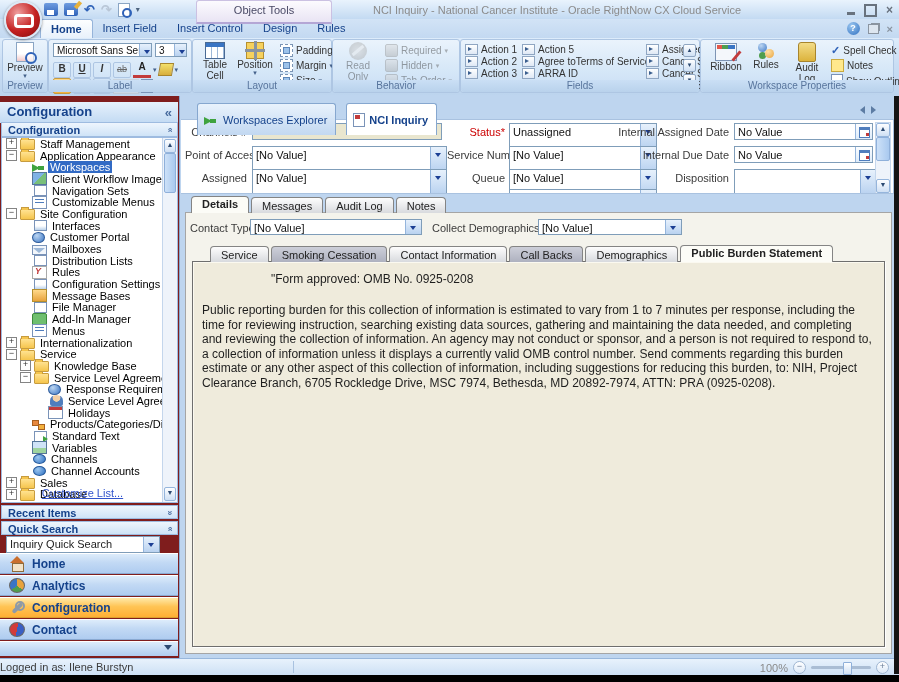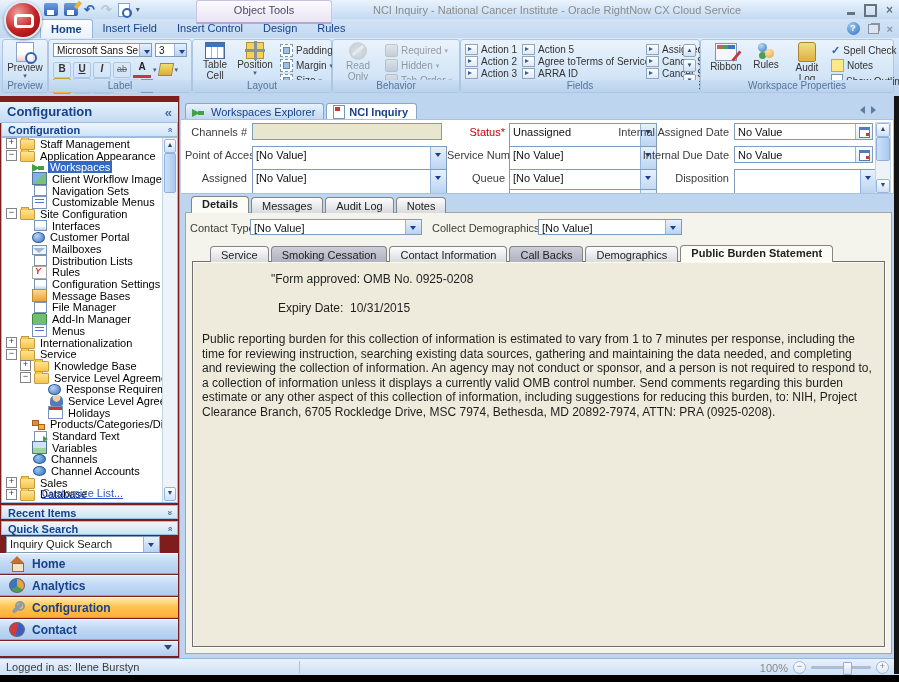--- a/index.html
+++ b/index.html
@@ -149,21 +149,21 @@
   .n-home::before{content:"";position:absolute;left:1px;top:0;border-left:7px solid transparent;border-right:7px solid transparent;border-bottom:7px solid #c96f2e}
   .n-home::after{content:"";position:absolute;left:3px;top:7px;width:10px;height:7px;background:#f2e3c8;border:1px solid #8d6b3c}
   .n-ana{border-radius:50%;background:conic-gradient(#e8a33d 0 130deg,#4f9e4f 130deg 230deg,#3a75c4 230deg 360deg);border:1px solid #666;box-sizing:border-box;width:15px;height:15px}
   .n-conf::before{content:"";position:absolute;left:2px;top:6px;width:13px;height:4px;background:#8d9aa8;transform:rotate(-45deg);border-radius:2px}
   .n-conf::after{content:"";position:absolute;right:0;top:1px;width:6px;height:6px;border:2px solid #8d9aa8;border-radius:50%;background:transparent}
   .n-sur{border-radius:50%;background:linear-gradient(100deg,#d23b3b 50%,#3a5fc4 50%);width:15px;height:15px;border:1px solid #666;box-sizing:border-box}
   .navstrip{position:absolute;left:0;right:1px;top:545px;height:14px;background:linear-gradient(#ddecfb,#afccf0);border-top:1px solid #fff}
   .navstrip .ar{position:absolute;right:6px;top:3px;border-left:4px solid transparent;border-right:4px solid transparent;border-top:5px solid #2c4a72}
   
   .main{position:absolute;left:181px;top:96px;right:5px;height:562px}
-  .doctabs{position:absolute;left:4px;top:7px;height:16px;display:flex;gap:2px;z-index:2}
+  .doctabs{position:absolute;left:16px;top:7px;height:32px;display:flex;gap:10px;z-index:2}
   .dtab{display:flex;align-items:center;gap:4px;padding:1px 8px 0 6px;border:1px solid #86a7cf;border-bottom:none;
         border-radius:3px 3px 0 0;background:linear-gradient(#e9f2fc,#c2d8f1);color:#15428b;white-space:nowrap}
   .dtab.on{background:#fff;font-weight:bold}
   .dnav{position:absolute;right:18px;top:10px;display:flex;gap:6px}
   .dnav i{border-top:4px solid transparent;border-bottom:4px solid transparent}
   .dnav .lt{border-right:5px solid #5d7ca3}.dnav .rt{border-left:5px solid #5d7ca3}
   .formarea{position:absolute;left:0;right:0;top:23px;height:75px;background:#fff;border:1px solid #a9c2e0;border-left:none;box-sizing:border-box;overflow:hidden}
   .flab{position:absolute;text-align:right;color:#3b3b3b;padding-top:3px;white-space:nowrap}
   .req{color:#cc0000}
   .tbx{position:absolute;height:17px;background:#e9e6cf;border:1px solid #7f9db9;box-sizing:border-box}
@@ -190,21 +190,21 @@
   .itabs{position:absolute;left:24px;top:33px;height:16px;display:flex;gap:2px;z-index:2}
   .panel{position:absolute;left:6px;right:6px;top:48px;bottom:6px;background:#efebdc;border:1px solid #6e6e6e;
          box-shadow:inset 1px 1px 0 #fbf9f0, 1px 1px 0 #fff;padding:8px 9px;box-sizing:border-box;
          font-size:12px;color:#1e1e1e}
   .ln1{padding-left:69px;margin-top:2px;white-space:pre-wrap}
   .ln2{padding-left:76px;margin-top:15px;white-space:pre-wrap}
   .bodytxt{margin-top:17px;line-height:14.6px;text-align:left}
   
   .status{position:absolute;left:0;right:0;top:658px;height:16px;background:linear-gradient(#e8f2fc,#cde0f5);
           border-top:1px solid #98b7dc;display:flex;align-items:center;color:#3c3c3c}
-  .status .lg{padding-left:6px}
+  .status .lg{padding-left:0}
   .sep{width:1px;height:12px;background:#a9c2e0;margin-left:160px}
   .zoomc{position:absolute;right:10px;top:2px;display:flex;align-items:center;gap:5px;color:#8a8a8a}
   .zbtn{width:11px;height:11px;border:1px solid #9fb6d2;border-radius:50%;background:linear-gradient(#fff,#dce9f8);
         color:#6b7f99;font-size:9px;line-height:9px;text-align:center}
   .ztrack{width:60px;height:3px;background:#aabdd4;border-radius:2px;position:relative}
   .zthumb{position:absolute;left:32px;top:-4px;width:7px;height:11px;background:linear-gradient(#fdfeff,#cfe0f4);border:1px solid #8fb0da;border-radius:1px}
   .redge{position:absolute;right:0;top:96px;width:5px;height:578px;background:#141414}
 </style>
 </head>
 <body>
@@ -739,21 +739,20 @@
         <span class="xt">Service</span>
         <span class="xt gr">Smoking Cessation</span>
         <span class="xt">Contact Information</span>
         <span class="xt gr">Call Backs</span>
         <span class="xt">Demographics</span>
         <span class="xt on">Public Burden Statement</span>
       </div>
 
       <div class="panel">
         <div class="ln1">"Form approved: OMB No. 0925-0208</div>
-        <div class="ln2">Expiry Date:  10/31/2015</div>
         <div class="bodytxt">Public reporting burden for this collection of information is estimated to vary from 1 to 7 minutes per response, including the time for reviewing instruction, searching existing data sources, gathering and maintaining the data needed, and completing and reviewing the collection of information. An agency may not conduct or sponsor, and a person is not required to respond to, a collection of information unless it displays a currently valid OMB control number. Send comments regarding this burden estimate or any other aspect of this collection of information, including suggestions for reducing this burden, to: NIH, Project Clearance Branch, 6705 Rockledge Drive, MSC 7974, Bethesda, MD 20892-7974, ATTN: PRA (0925-0208).</div>
       </div>
     </div>
   </div>
 
   <div class="status">
     <span class="lg">Logged in as: Ilene Burstyn</span>
     <span class="sep"></span>
     <div class="zoomc">
       <span>100%</span>

